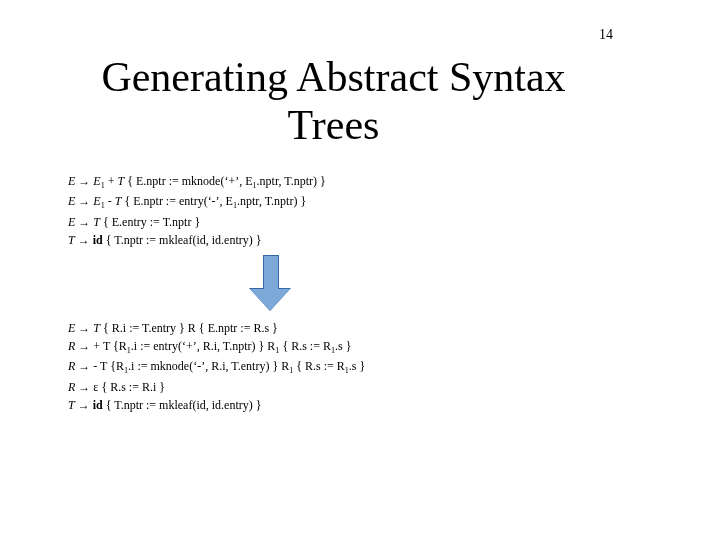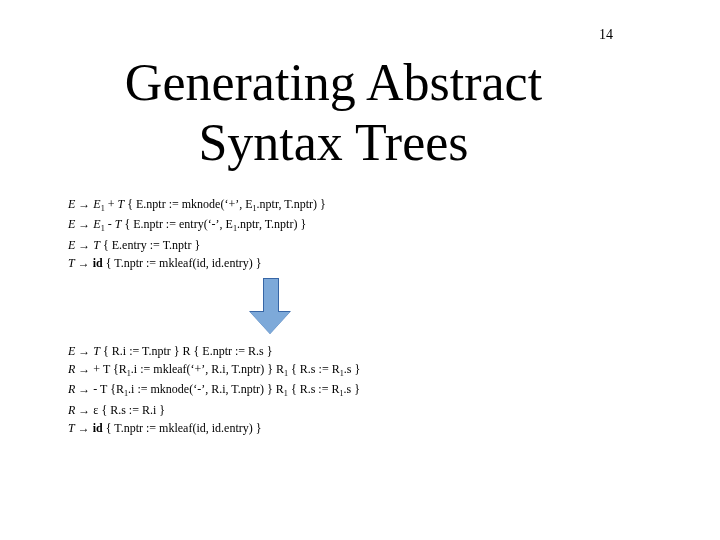--- a/index.html
+++ b/index.html
@@ -19,21 +19,21 @@
     padding: 18px 24px 24px 60px;
     margin-top: 17px;
   }
   .page-num {
     position: absolute;
     top: 10px;
     right: 18px;
     font-size: 14px;
   }
   .title {
-    font-size: 52px;
+    font-size: 42px;
     text-align: center;
     line-height: 1.15;
     margin-top: 18px;
     margin-bottom: 22px;
     font-weight: normal;
   }
   .block {
     font-size: 12px;
     line-height: 1.5;
     margin-left: 8px;
@@ -121,31 +121,31 @@
       <div class="head-outline"></div>
       <div class="shaft"></div>
       <div class="head"></div>
     </div>
   </div>
 
   <div class="block">
     <div class="ruleline">
       <span class="it">E</span>
       <span> </span><span>→</span><span> </span>
-      <span class="it">T</span><span> { R.i := T.nptr } R { E.nptr := R.s }</span>
+      <span class="it">T</span><span> { R.i := T.entry } R { E.nptr := R.s }</span>
     </div>
     <div class="ruleline">
       <span class="it">R</span>
       <span> </span><span>→</span><span> </span>
-      <span>+ T</span><span> {R</span><span class="sub">1</span><span>.i := mkleaf(‘+’, R.i, T.nptr) } R</span><span class="sub">1</span><span> { R.s := R</span><span class="sub">1</span><span>.s }</span>
+      <span>+ T</span><span> {R</span><span class="sub">1</span><span>.i := entry(‘+’, R.i, T.nptr) } R</span><span class="sub">1</span><span> { R.s := R</span><span class="sub">1</span><span>.s }</span>
     </div>
     <div class="ruleline">
       <span class="it">R</span>
       <span> </span><span>→</span><span> </span>
-      <span>- T</span><span> {R</span><span class="sub">1</span><span>.i := mknode(‘-’, R.i, T.nptr) } R</span><span class="sub">1</span><span> { R.s := R</span><span class="sub">1</span><span>.s }</span>
+      <span>- T</span><span> {R</span><span class="sub">1</span><span>.i := mknode(‘-’, R.i, T.entry) } R</span><span class="sub">1</span><span> { R.s := R</span><span class="sub">1</span><span>.s }</span>
     </div>
     <div class="ruleline">
       <span class="it">R</span>
       <span> </span><span>→</span><span> </span>
       <span>ε</span><span> { R.s := R.i }</span>
     </div>
     <div class="ruleline">
       <span class="it">T</span>
       <span> </span><span>→</span><span> </span>
       <b><span>id</span></b><span> { T.nptr := mkleaf(id, id.entry) }</span>

